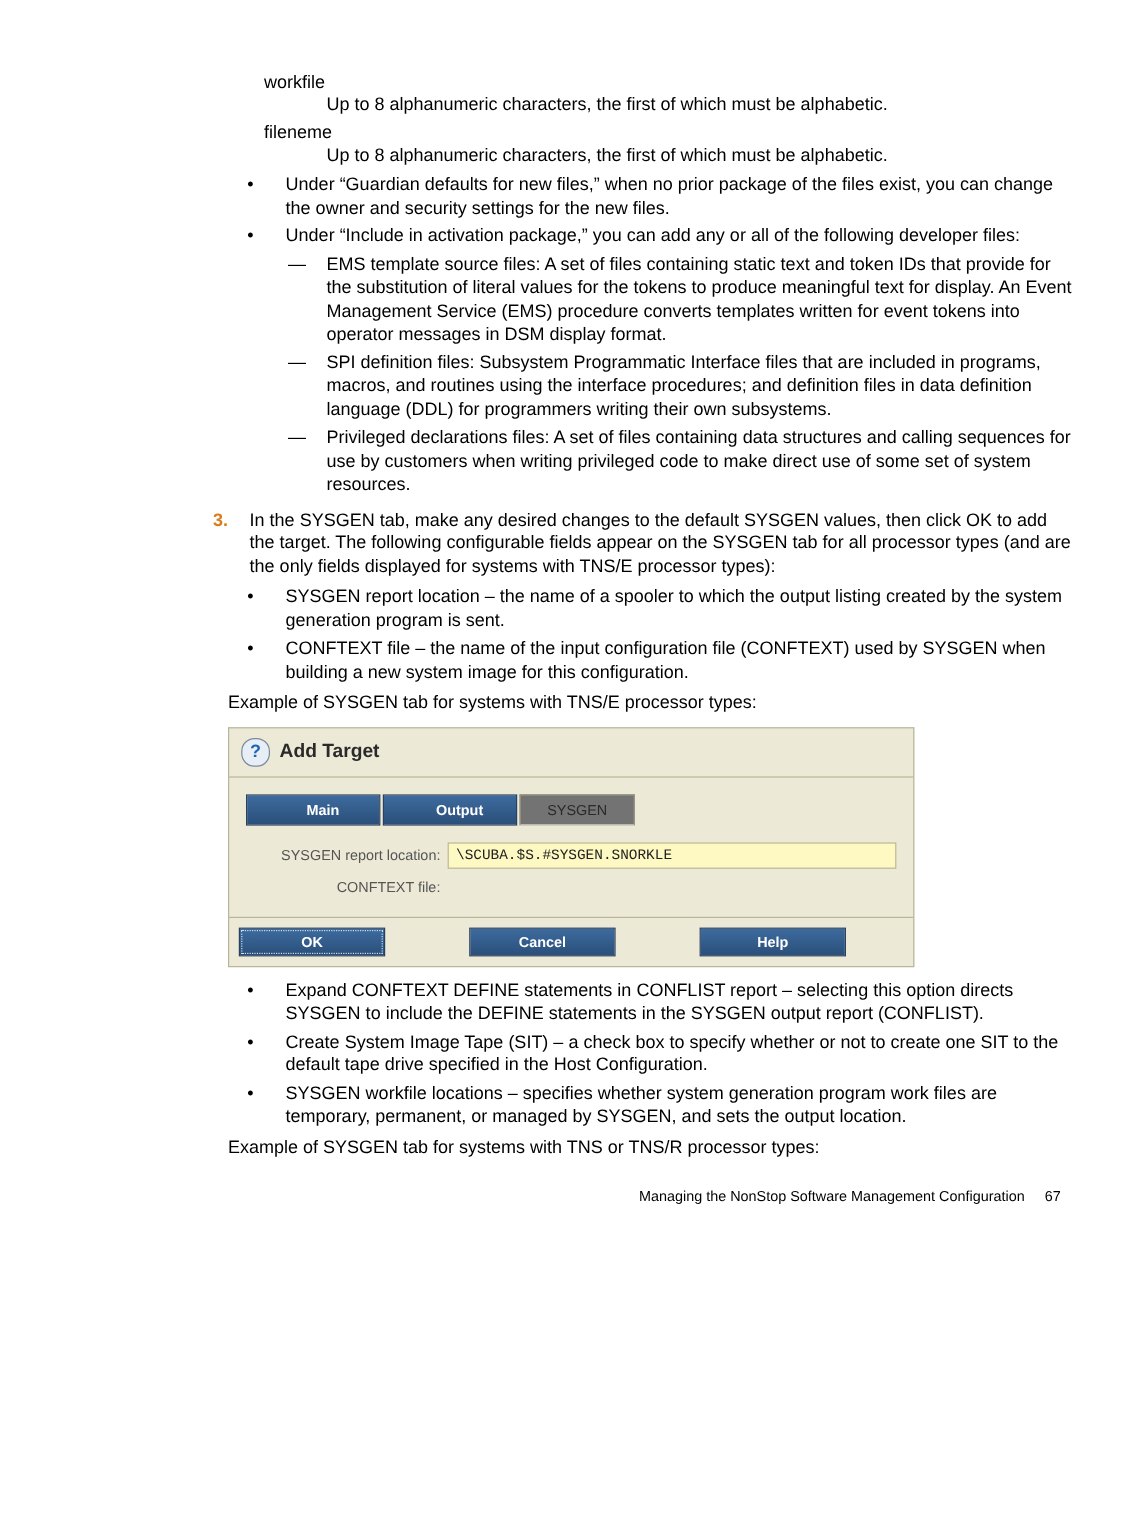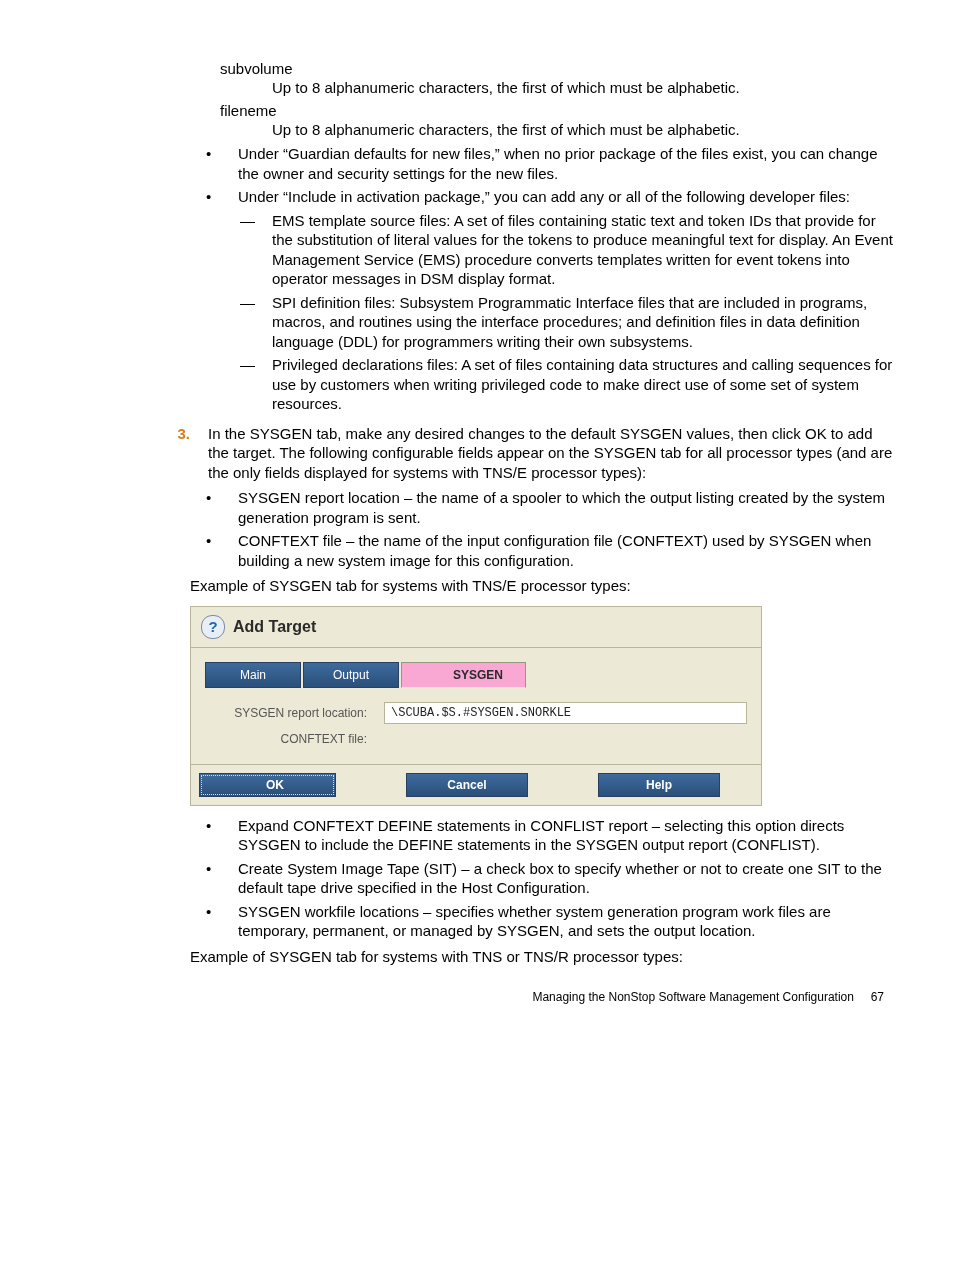--- a/index.html
+++ b/index.html
@@ -120,45 +120,45 @@
     height: 24px;
     line-height: 24px;
     text-align: center;
     font-size: 12px;
     margin-right: 2px;
   }
   .tab-inactive {
     background: linear-gradient(#3d6b9e, #2a4f7a);
     color: #fff;
     border: 1px solid #2a4060;
-    font-weight: normal;
+    font-weight: bold;
+    padding-left: 16px;
   }
   .tab-active {
-    background: #f9a8d4;
+    background: #737373;
     color: #2a2a2a;
     border: 1px solid #999680;
     border-bottom: 1px solid #ecead6;
-    font-weight: bold;
-    padding-left: 29px;
+    font-weight: normal;
   }
   .formrow {
     display: flex;
     align-items: center;
     margin-bottom: 8px;
     font-size: 12px;
     color: #555;
   }
   .formrow .lbl {
     width: 162px;
     text-align: right;
-    padding-right: 17px;
+    padding-right: 6px;
   }
   .formrow .valbox {
     flex: 1;
-    background: #ffffff;
+    background: #fef9c3;
     border: 1px solid #b8b59a;
     height: 20px;
     line-height: 20px;
     padding: 0 6px;
     font-family: "Courier New", monospace;
     font-size: 12px;
     color: #222;
   }
   .dlg-btns {
     border-top: 1px solid #b8b59a;
@@ -174,36 +174,35 @@
     text-align: center;
     background: linear-gradient(#3d6b9e, #2a4f7a);
     color: #fff;
     font-size: 12px;
     border: 1px solid #2a4060;
     font-weight: bold;
   }
   .dlg-btns .dbtn.focus {
     outline: 1px dotted #cde;
     outline-offset: -3px;
-    padding-left: 15px;
   }
   .footer {
     margin-top: 24px;
     font-size: 12px;
     text-align: right;
     padding-right: 10px;
   }
 </style>
 </head>
 <body>
 
 <div class="page">
 
   <div class="defs-block">
-    <div class="def-term">subvolume</div>
+    <div class="def-term">workfile</div>
     <div class="def-body">Up to 8 alphanumeric characters, the first of which must be alphabetic.</div>
   </div>
   <div class="defs-block">
     <div class="def-term">fileneme</div>
     <div class="def-body">Up to 8 alphanumeric characters, the first of which must be alphabetic.</div>
   </div>
 
   <div class="bul-level1">
     <span class="dot">•</span>
     <span>Under “Guardian defaults for new files,” when no prior package of the files exist, you can change the owner and security settings for the new files.</span>

